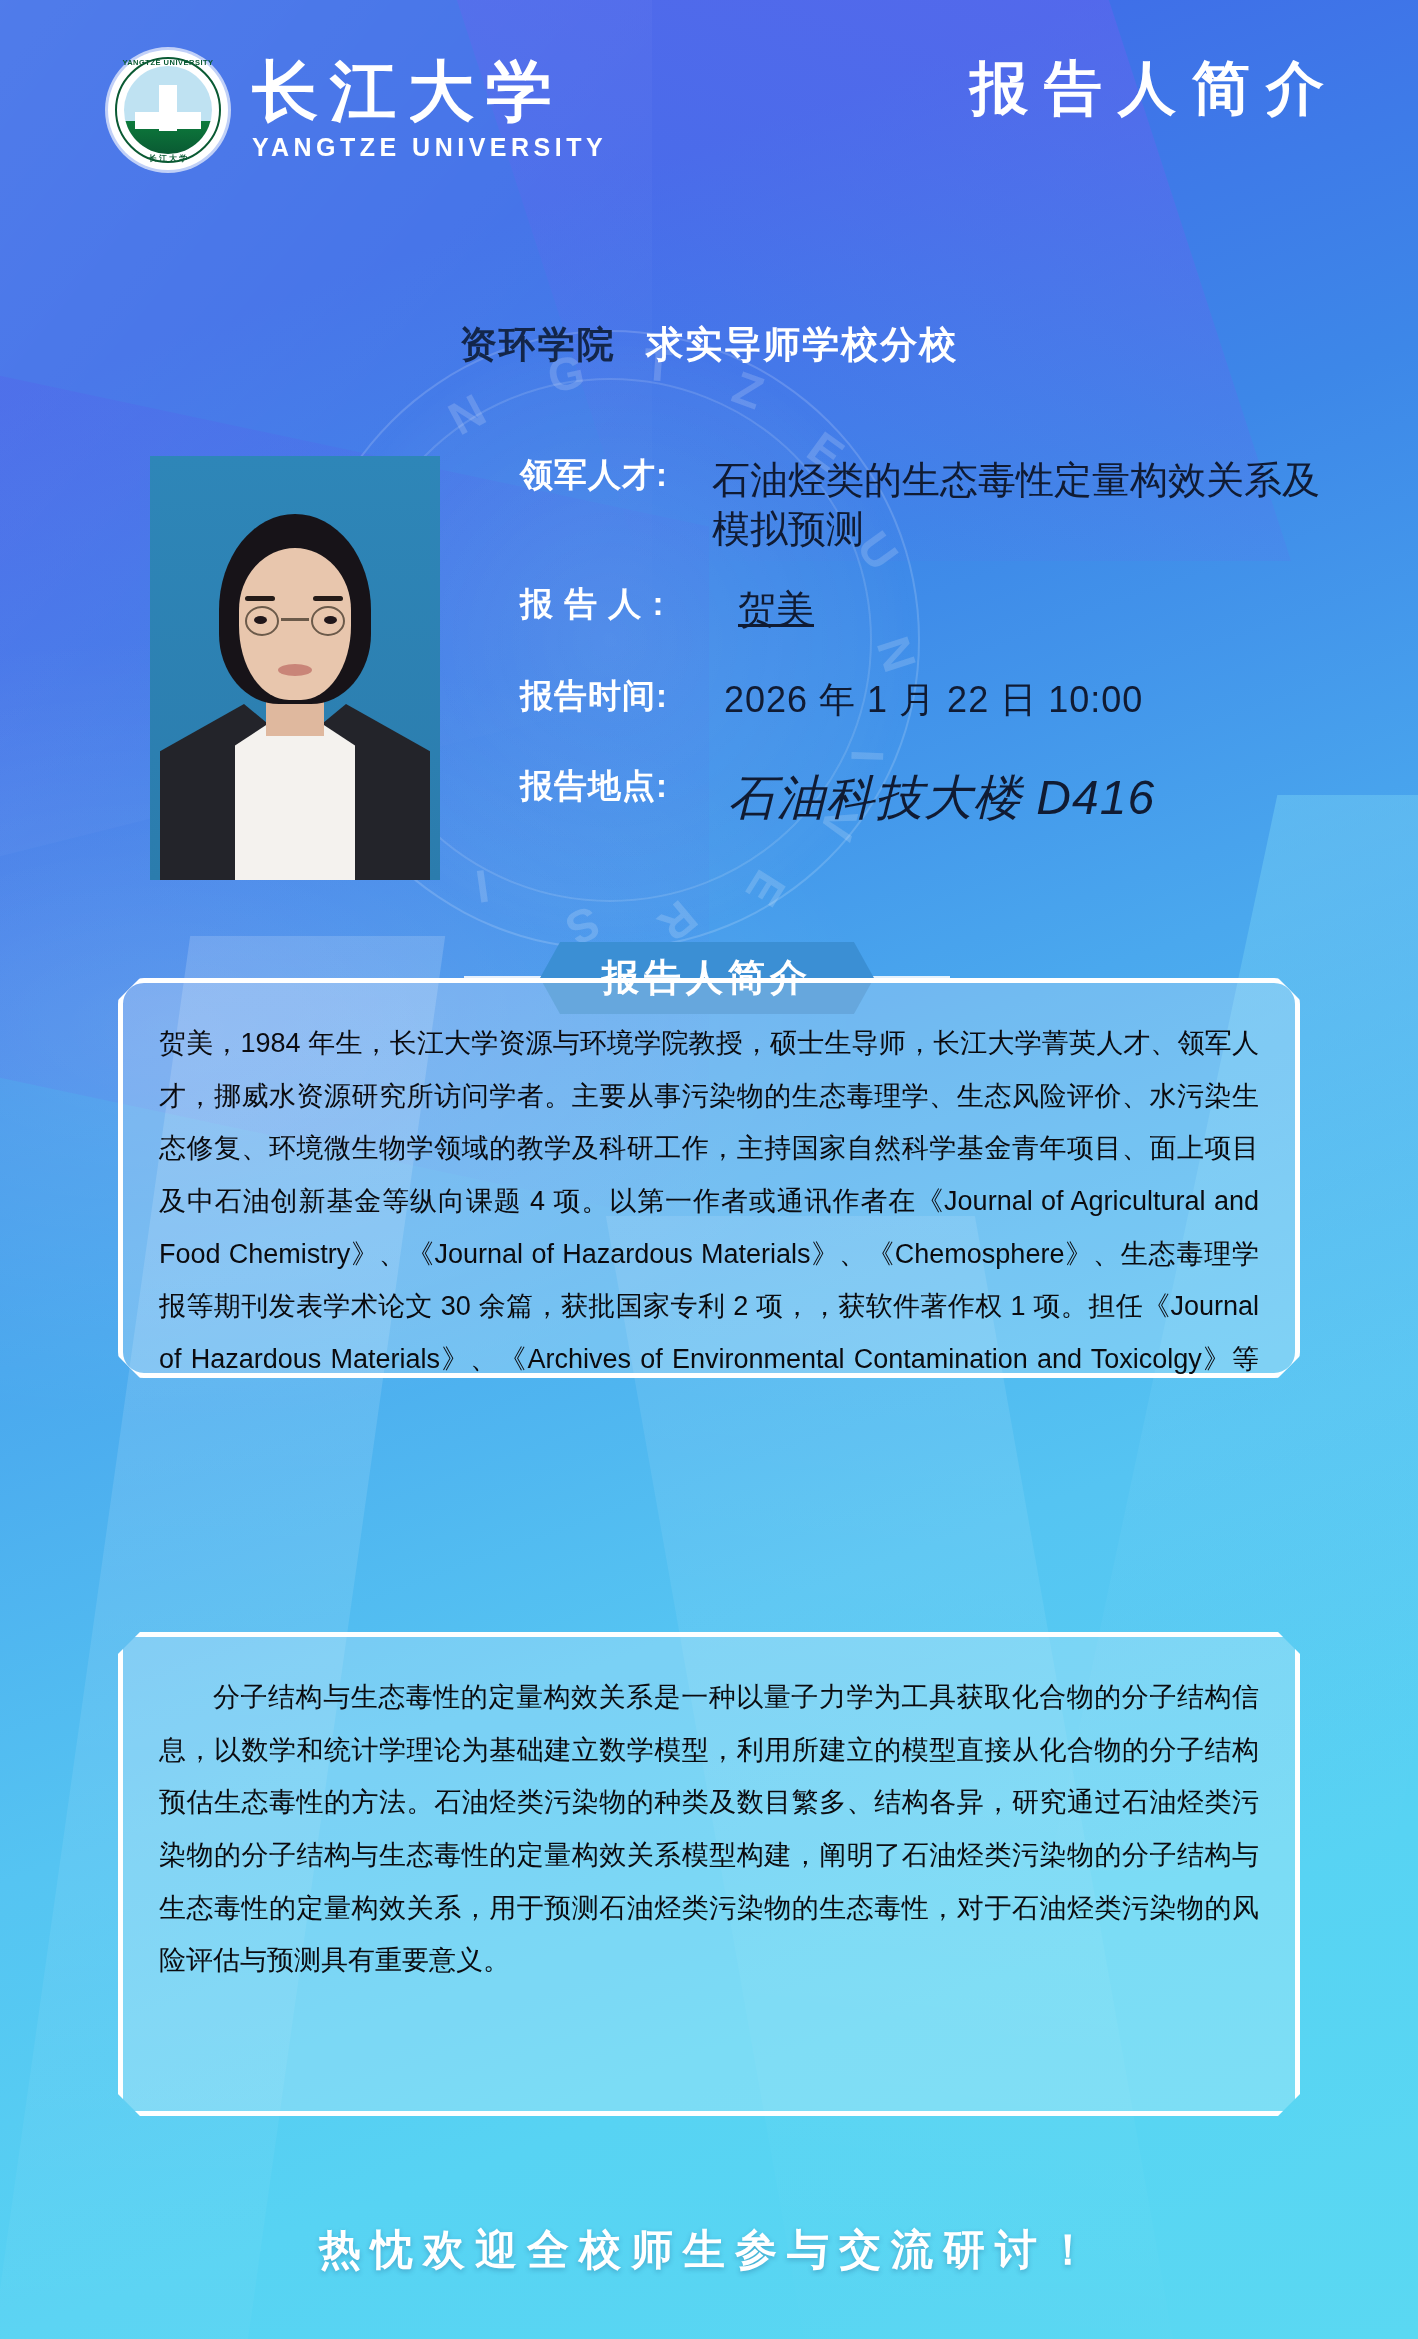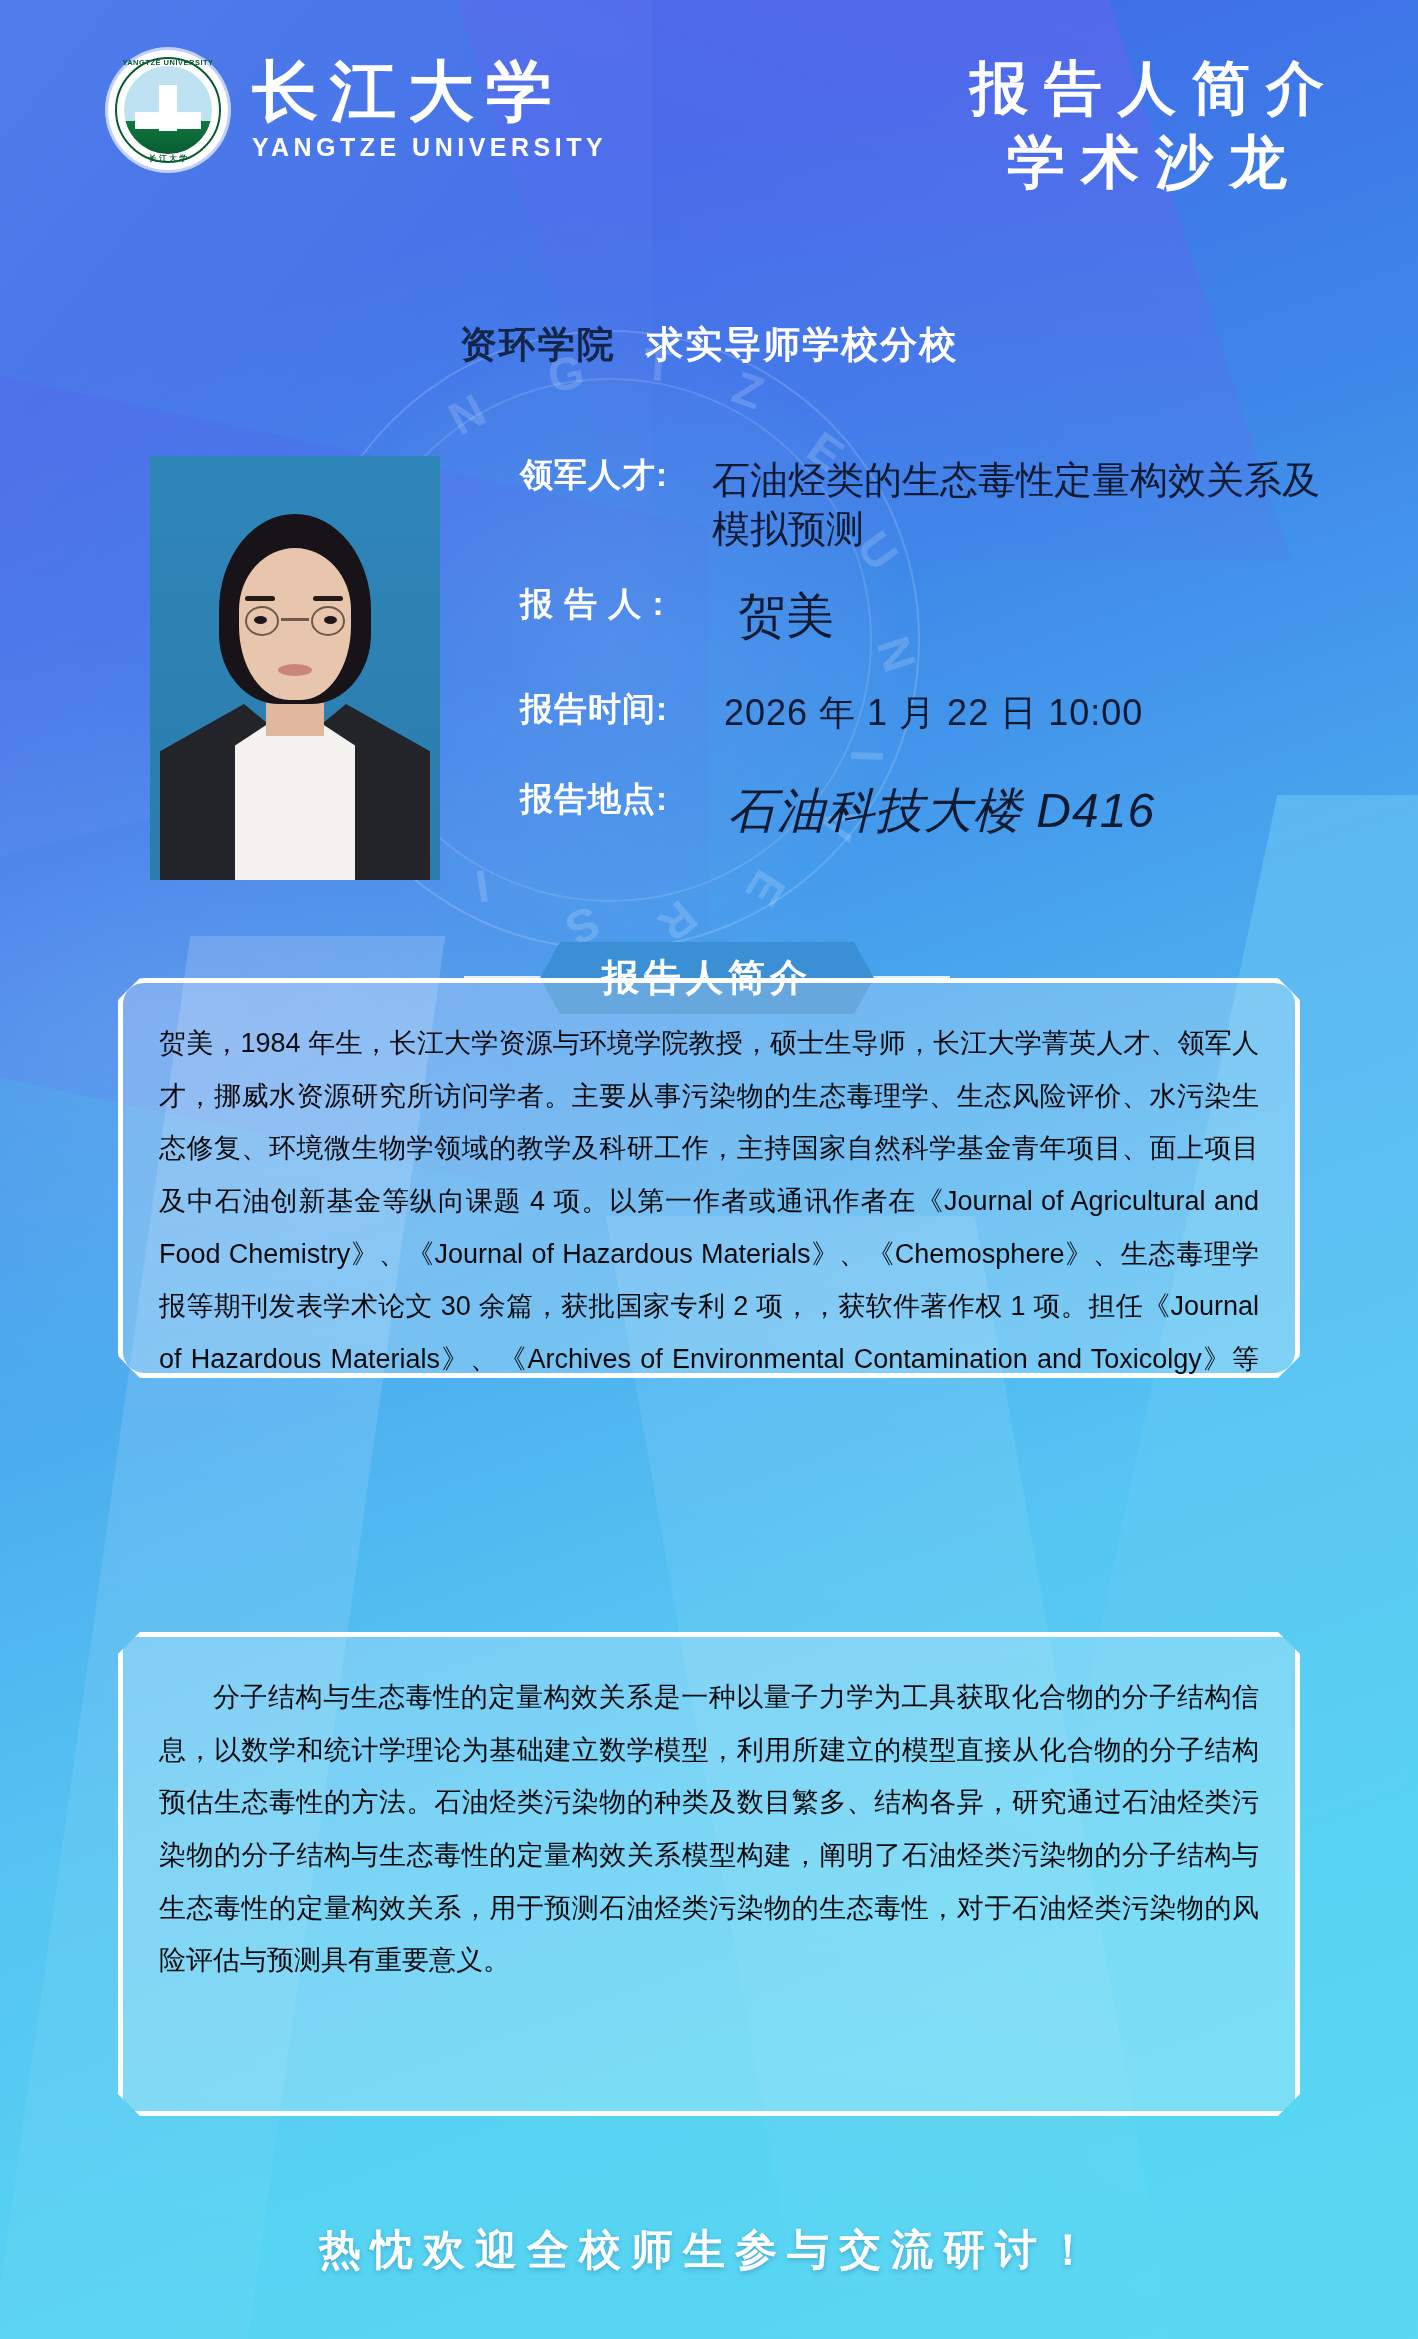--- a/index.html
+++ b/index.html
@@ -126,21 +126,21 @@
   
   .info{position:absolute;left:520px;top:456px;width:830px;}
   .irow{display:flex;align-items:flex-start;margin-bottom:10px;}
   .ilabel{flex:0 0 auto;width:192px;color:#ffffff;font-weight:700;font-size:33px;
           letter-spacing:1px;line-height:1.18;white-space:nowrap;}
   .ivalue{color:#101b33;font-size:36px;line-height:1.28;
           font-family:"Liberation Sans","DejaVu Sans",sans-serif;}
   .row-title{margin-bottom:30px;}
   .row-title .ivalue{font-size:38px;line-height:1.3;}
   .row-person{margin-bottom:44px;}
-  .row-person .ivalue{padding-left:26px;font-size:48px;}
+  .row-person .ivalue{padding-left:26px;font-size:38px;text-decoration:underline;}
   .row-time{margin-bottom:44px;}
   .row-time .ivalue{padding-left:12px;font-size:36px;letter-spacing:1px;}
   .row-place .ivalue{padding-left:16px;font-size:48px;letter-spacing:1px;font-style:italic;}
 
   
   .banner-wrap{position:absolute;left:0;right:4px;display:flex;justify-content:center;align-items:center;}
   .banner{position:relative;background:#3b8fd4;color:#fff;font-size:37px;font-weight:700;
           letter-spacing:5px;padding:11px 62px;text-align:center;
           clip-path:polygon(6% 0,94% 0,100% 50%,94% 100%,6% 100%,0 50%);}
   .banner-line{height:5px;background:rgba(255,255,255,.85);width:86px;}
@@ -211,21 +211,20 @@
       <div class="arcBot">长 江 大 学</div>
     </div>
     <div>
       <div class="uni-cn">长江大学</div>
       <div class="uni-en">YANGTZE UNIVERSITY</div>
     </div>
   </div>
 
   <div class="bigtitle">
     <div>报告人简介</div>
-    <div>学术沙龙</div>
   </div>
 
   <div class="subline">
     <span class="s1">资环学院</span>
     <span class="s2">求实导师学校分校</span>
   </div>
 
   <div class="portrait">
     <div class="p-bg"></div>
     <div class="p-suit-l"></div>

